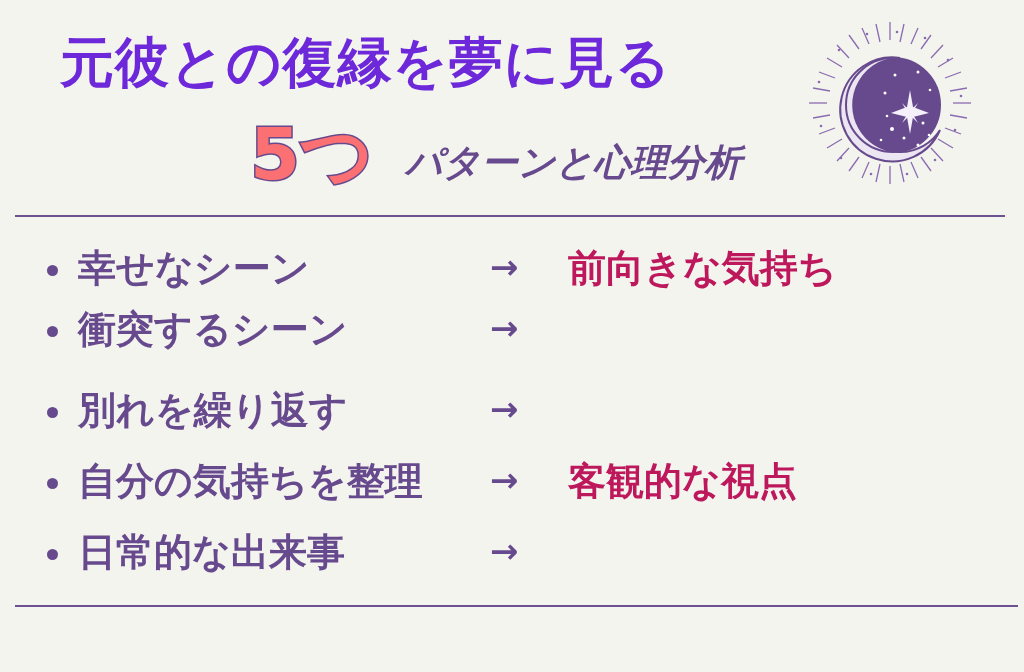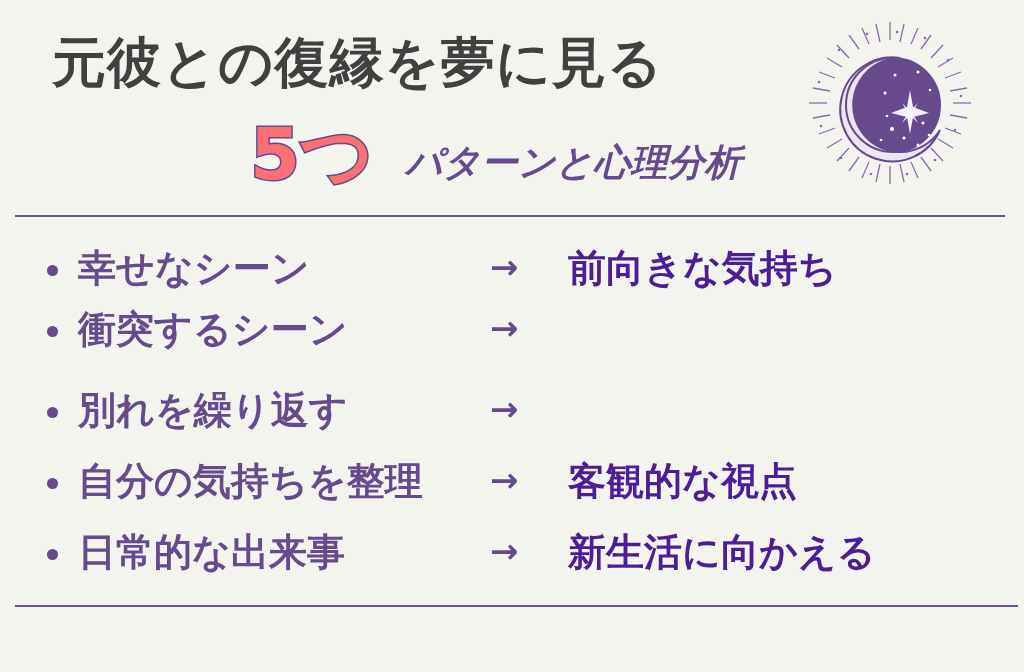--- a/index.html
+++ b/index.html
@@ -1,22 +1,22 @@
 <!DOCTYPE html>
 <html><head>
 <meta charset="utf-8">
 <style>
   html, body { margin:0; padding:0; }
   body {
     width:1024px; height:672px; background:#f4f4ef; position:relative; overflow:hidden;
     font-family:"DejaVu Sans", "Liberation Sans", sans-serif;
   }
   .title {
-    position:absolute; left:52px; top:36px; font-size:54px; font-weight:bold;
-    color:#404040; letter-spacing:1px; white-space:nowrap; line-height:1;
+    position:absolute; left:60px; top:36px; font-size:54px; font-weight:bold;
+    color:#6d28d9; letter-spacing:1px; white-space:nowrap; line-height:1;
   }
   .count {
     position:absolute; left:250px; top:118px; font-size:72px; font-weight:bold;
     color:#fb7173; -webkit-text-stroke:3px #674a8d; paint-order:stroke fill;
     line-height:1; white-space:nowrap;
   }
   .subtitle {
     position:absolute; left:405px; top:144px; font-size:37px; font-weight:bold;
     color:#674a8d; white-space:nowrap; line-height:1;font-style:italic;
   }
@@ -32,21 +32,21 @@
   }
   .scene {
     position:absolute; left:78px; top:4px; font-size:38px; font-weight:bold; color:#674a8d;
     white-space:nowrap; line-height:1.4;
   }
   .arrow {
     position:absolute; left:490px; top:6px; font-size:34px; font-weight:bold; color:#674a8d;
     line-height:1.4;
   }
   .meaning {
-    position:absolute; left:568px; top:4px; font-size:38px; font-weight:bold; color:#4c1d95;
+    position:absolute; left:568px; top:4px; font-size:38px; font-weight:bold; color:#be185d;
     white-space:nowrap; line-height:1.4;
   }
 </style>
 </head>
 <body>
 
 <div class="title">元彼との復縁を夢に見る</div>
 <div class="count">5つ</div>
 <div class="subtitle">パターンと心理分析</div>
 
@@ -148,17 +148,16 @@
   <div class="row" style="top:213px">
     <span class="bullet"></span>
     <span class="scene">自分の気持ちを整理</span>
     <span class="arrow">→</span>
     <span class="meaning">客観的な視点</span>
   </div>
   <div class="row" style="top:284px">
     <span class="bullet"></span>
     <span class="scene">日常的な出来事</span>
     <span class="arrow">→</span>
-    <span class="meaning">新生活に向かえる</span>
   </div>
 </div>
 
 <div class="rule bottom"></div>
 
 </body></html>

